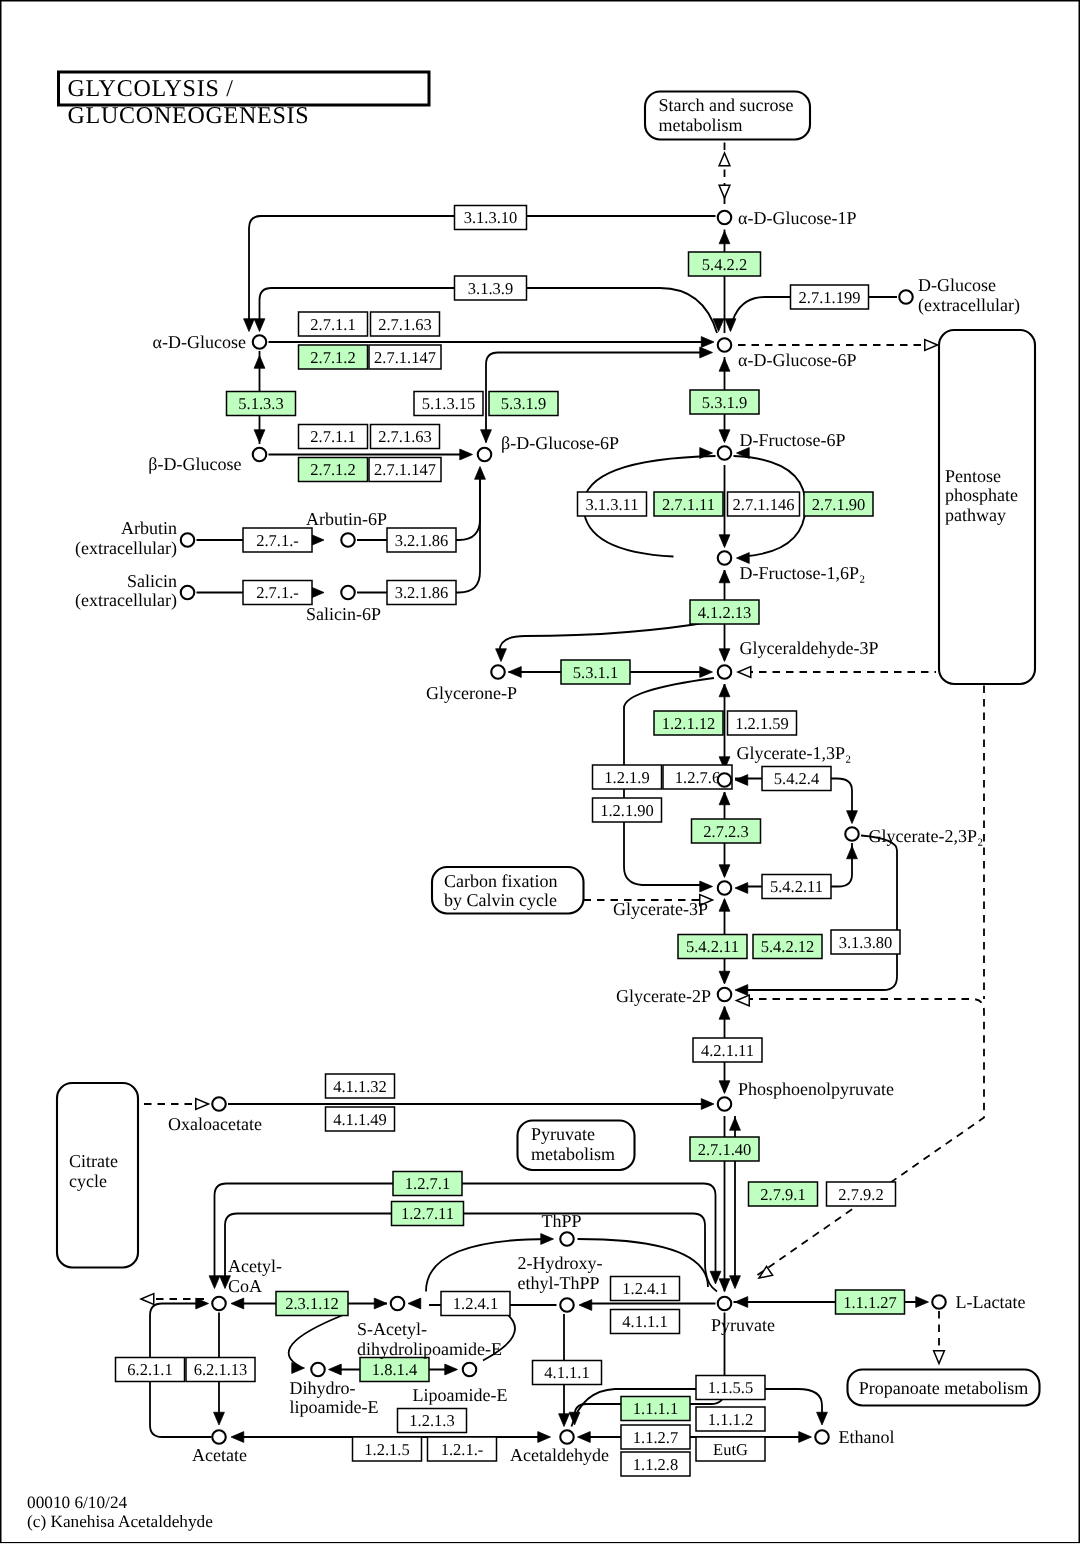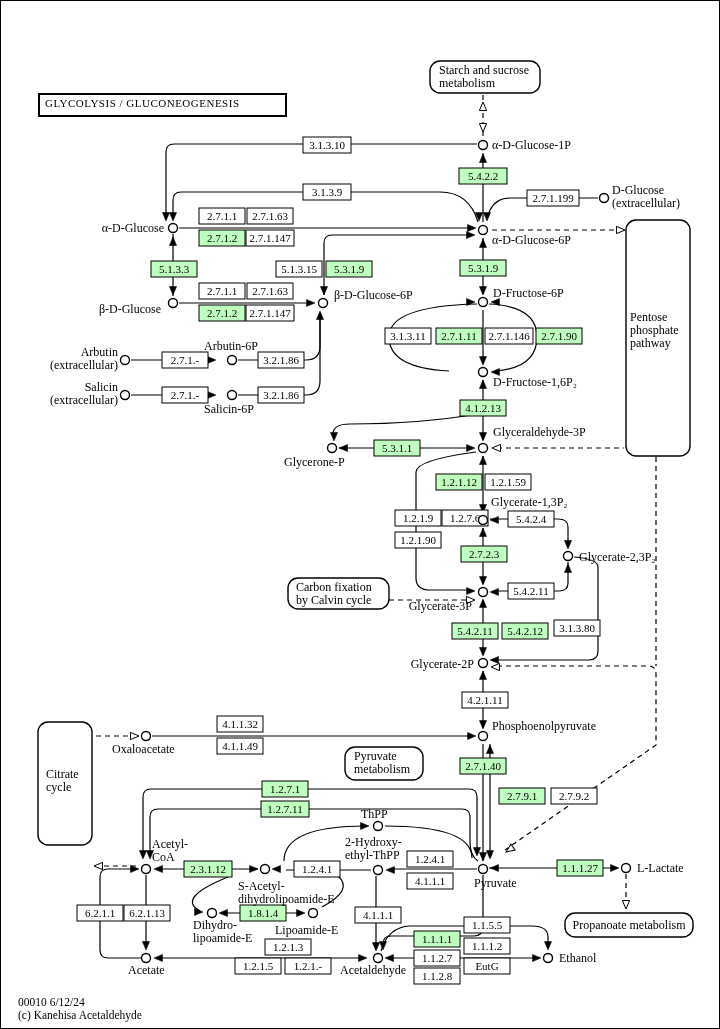--- a/index.html
+++ b/index.html
@@ -1,20 +1,20 @@
 <!DOCTYPE html>
 <html><head>
 <meta charset="utf-8">
 <style>
   html,body{margin:0;padding:0;background:#fff;}
   body{font-family:"Liberation Serif","DejaVu Serif",serif;}
   #stage{position:relative;width:720px;height:1029px;background:#fff;overflow:hidden;padding-left:31px;}
   #diagram{position:absolute;left:0;top:0;}
   #title-box{position:absolute;left:38px;top:47px;width:235px;height:16px;border:2px solid #000;
-             padding:2px 5px;font-size:11px;letter-spacing:.5px;background:#fff;margin-top:46px;}
+             padding:2px 5px;font-size:16px;letter-spacing:.5px;background:#fff;}
   #footer{position:absolute;left:18px;top:996px;font-size:11.5px;line-height:13px;color:#000;}
   svg text{font-family:"Liberation Serif","DejaVu Serif",serif;fill:#000;}
 </style>
 </head>
 <body>
 
 <div id="stage">
   <svg id="diagram" width="720" height="1029" viewBox="0 0 720 1029">
       <rect x="0.5" y="0.5" width="719" height="1028" fill="#FFFFFF" stroke="#000000" stroke-width="1"></rect>
       <path d="M483,95 V137" fill="none" stroke="#000000" stroke-width="1.2" stroke-dasharray="5,4"></path>
@@ -558,16 +558,16 @@
         <circle cx="378" cy="958" r="4.5" fill="#FFFFFF" stroke="#000000" stroke-width="1.4"></circle>
         <text x="340" y="974" font-size="12px" text-anchor="start">Acetaldehyde</text>
       </g>
       <g>
         <circle cx="548" cy="958" r="4.5" fill="#FFFFFF" stroke="#000000" stroke-width="1.4"></circle>
         <text x="559" y="962" font-size="12px" text-anchor="start">Ethanol</text>
       </g>
     </svg>
   <div id="title-box">GLYCOLYSIS / GLUCONEOGENESIS</div>
   <div id="footer">
-    <div>00010 6/12/24</div>
+    <div>00010 6/10/24</div>
     <div>(c) Kanehisa Acetaldehyde</div>
   </div>
 </div>
 
 </body></html>

